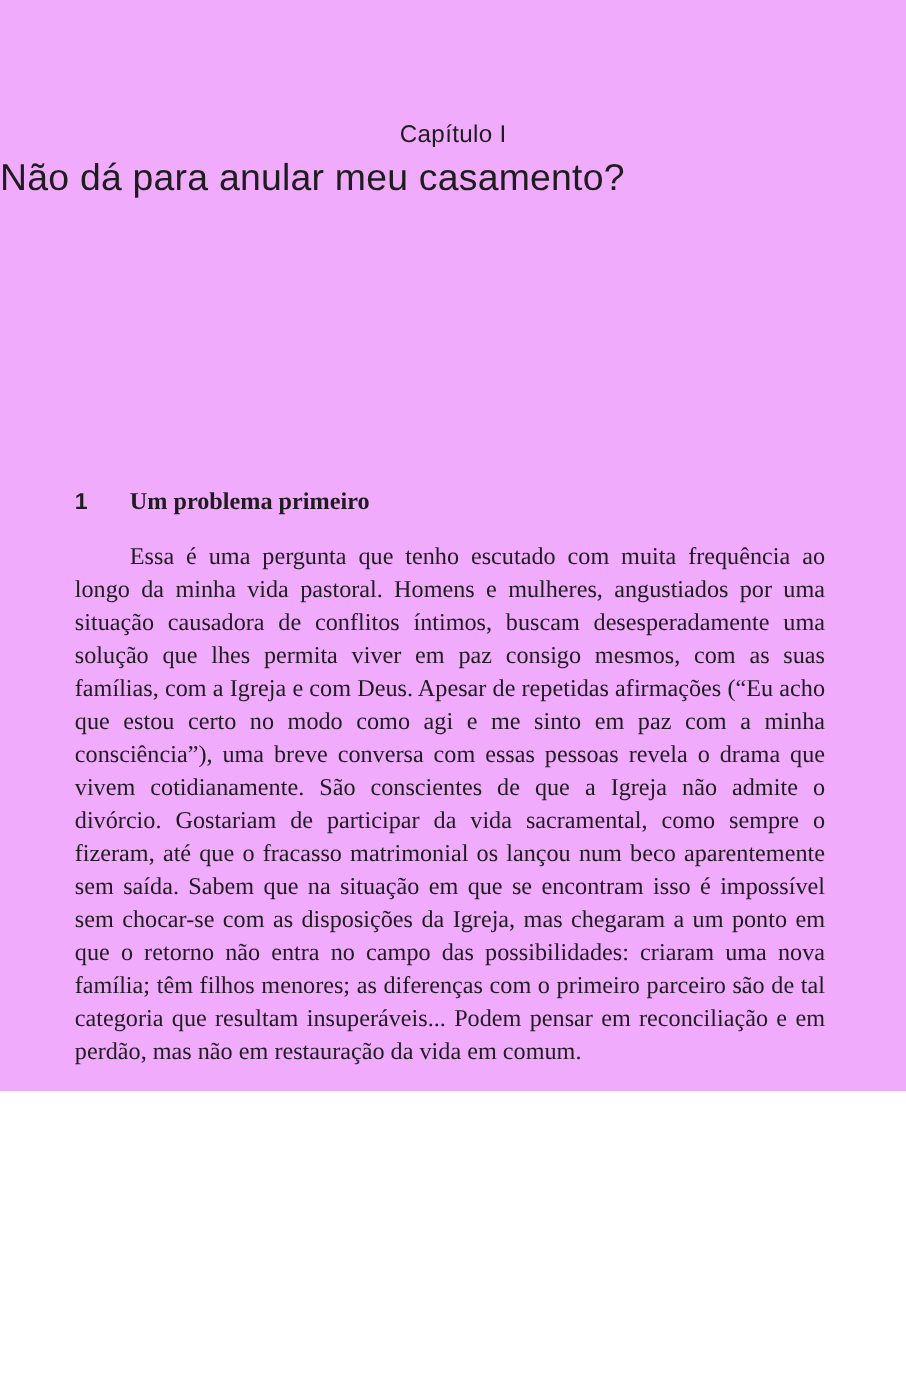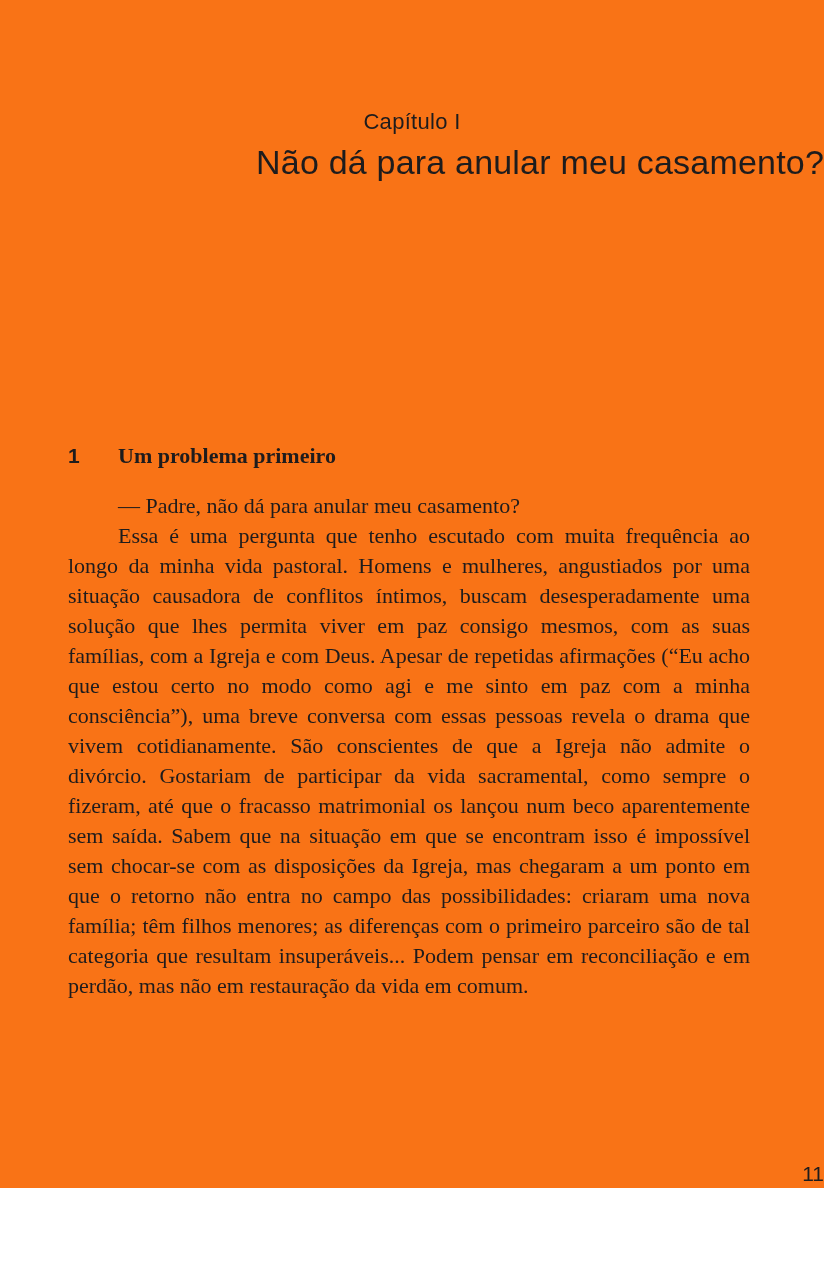--- a/index.html
+++ b/index.html
@@ -3,22 +3,22 @@
 <meta charset="utf-8">
 <style>
   html, body {
     margin: 0;
     padding: 0;
     background: #ffffff;
   }
   .page {
     position: relative;
     width: 824px;
-    height: 1188px;
-    background: #f97316;
+    height: 992px;
+    background: #f0abfc;
     color: #1e1c1d;
     font-family: "Liberation Serif", serif;
     overflow: hidden;
     margin: 0 auto;
   }
   .chapter-label {
     position: absolute;
     top: 109px;
     left: 0;
     width: 100%;
@@ -27,21 +27,21 @@
     font-size: 22px;
     font-weight: 400;
     letter-spacing: 0.3px;
   }
   .chapter-title {
     position: absolute;
     top: 143px;
     left: 0;
     width: 100%;
     margin: 0;
-    text-align: right;
+    text-align: left;
     font-family: "Liberation Sans", sans-serif;
     font-size: 34px;
     font-weight: 400;
     letter-spacing: 0.2px;
   }
   .section-heading {
     position: absolute;
     top: 443px;
     left: 68px;
     width: 682px;
@@ -91,19 +91,18 @@
   <div class="chapter-label">Capítulo I</div>
 
   <h1 class="chapter-title">Não dá para anular meu casamento?</h1>
 
   <div class="section-heading">
     <span class="section-number">1</span>
     <span class="section-title">Um problema primeiro</span>
   </div>
 
   <div class="body-text">
-    <p>— Padre, não dá para anular meu casamento?</p>
     <p>Essa é uma pergunta que tenho escutado com muita frequência ao longo da minha vida pastoral. Homens e mulheres, angustiados por uma situação causadora de conflitos íntimos, buscam desesperadamente uma solução que lhes permita viver em paz consigo mesmos, com as suas famílias, com a Igreja e com Deus. Apesar de repetidas afirmações (“Eu acho que estou certo no modo como agi e me sinto em paz com a minha consciência”), uma breve conversa com essas pessoas revela o drama que vivem cotidianamente. São conscientes de que a Igreja não admite o divórcio. Gostariam de participar da vida sacramental, como sempre o fizeram, até que o fracasso matrimonial os lançou num beco aparentemente sem saída. Sabem que na situação em que se encontram isso é impossível sem chocar-se com as disposições da Igreja, mas chegaram a um ponto em que o retorno não entra no campo das possibilidades: criaram uma nova família; têm filhos menores; as diferenças com o primeiro parceiro são de tal categoria que resultam insuperáveis... Podem pensar em reconciliação e em perdão, mas não em restauração da vida em comum.</p>
   </div>
 
   <div class="page-number">11</div>
 
 </div>
 
 </body></html>

